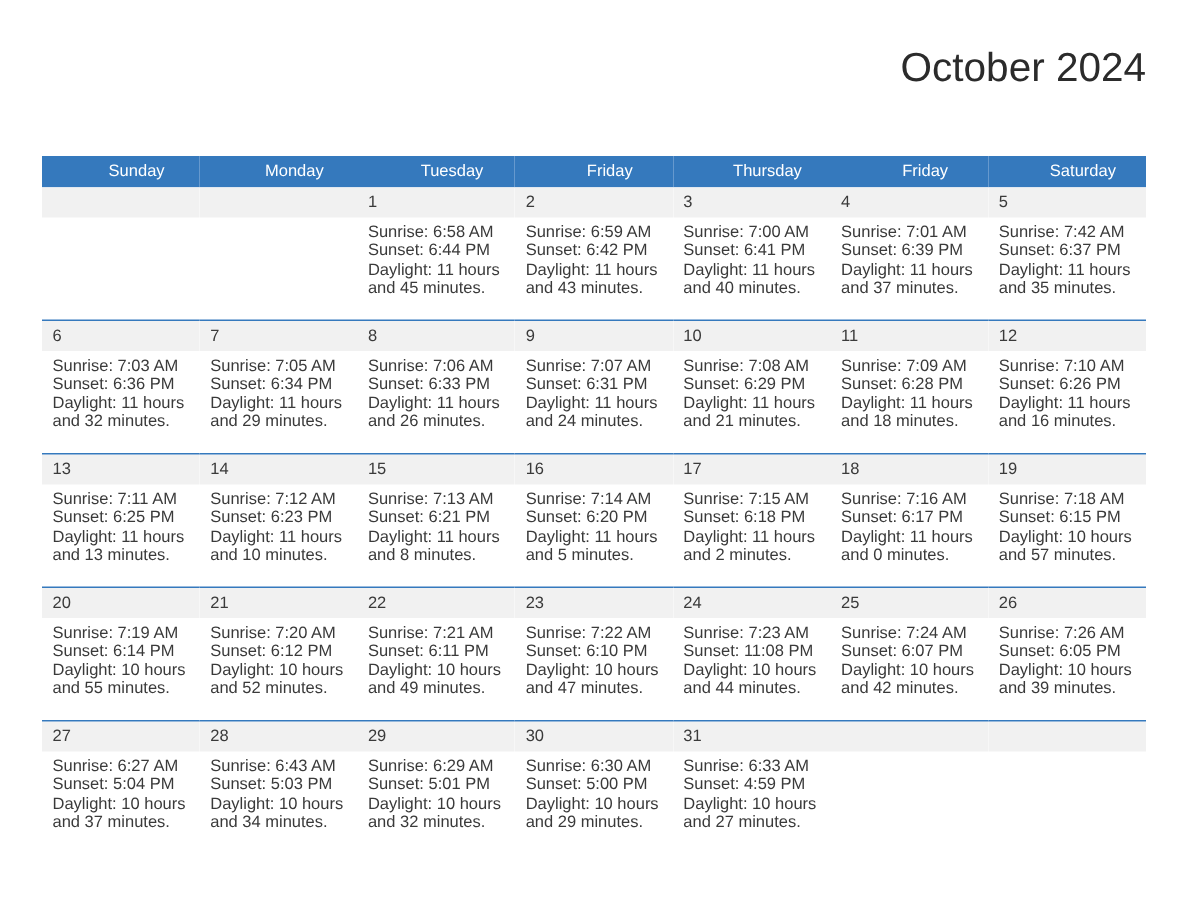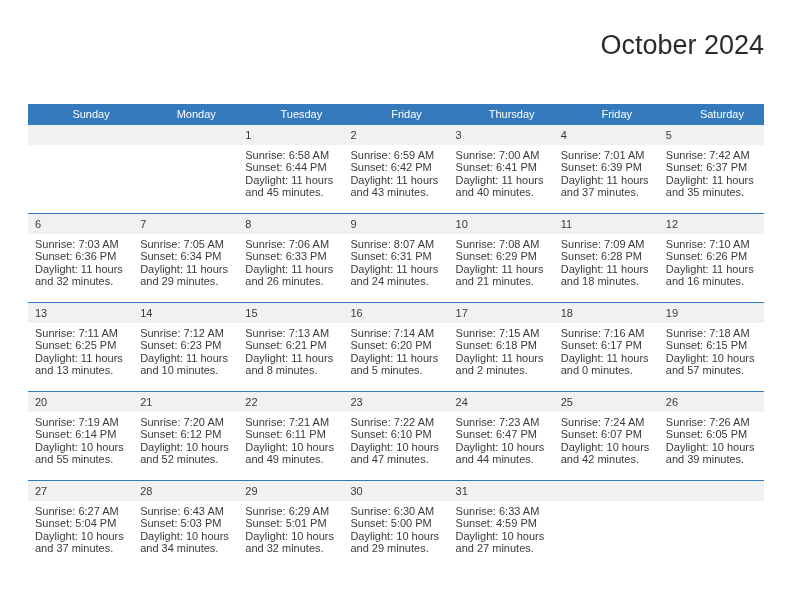--- a/index.html
+++ b/index.html
@@ -242,21 +242,21 @@
             <div class="details">
               <div>Sunrise: 7:06 AM</div>
               <div>Sunset: 6:33 PM</div>
               <div>Daylight: 11 hours</div>
               <div>and 26 minutes.</div>
             </div>
           </td>
           <td>
             <span class="daynum">9</span>
             <div class="details">
-              <div>Sunrise: 8:07 AM</div>
+              <div>Sunrise: 7:07 AM</div>
               <div>Sunset: 6:31 PM</div>
               <div>Daylight: 11 hours</div>
               <div>and 24 minutes.</div>
             </div>
           </td>
           <td>
             <span class="daynum">10</span>
             <div class="details">
               <div>Sunrise: 7:08 AM</div>
               <div>Sunset: 6:29 PM</div>
@@ -382,21 +382,21 @@
               <div>Sunrise: 7:22 AM</div>
               <div>Sunset: 6:10 PM</div>
               <div>Daylight: 10 hours</div>
               <div>and 47 minutes.</div>
             </div>
           </td>
           <td>
             <span class="daynum">24</span>
             <div class="details">
               <div>Sunrise: 7:23 AM</div>
-              <div>Sunset: 6:47 PM</div>
+              <div>Sunset: 11:08 PM</div>
               <div>Daylight: 10 hours</div>
               <div>and 44 minutes.</div>
             </div>
           </td>
           <td>
             <span class="daynum">25</span>
             <div class="details">
               <div>Sunrise: 7:24 AM</div>
               <div>Sunset: 6:07 PM</div>
               <div>Daylight: 10 hours</div>

